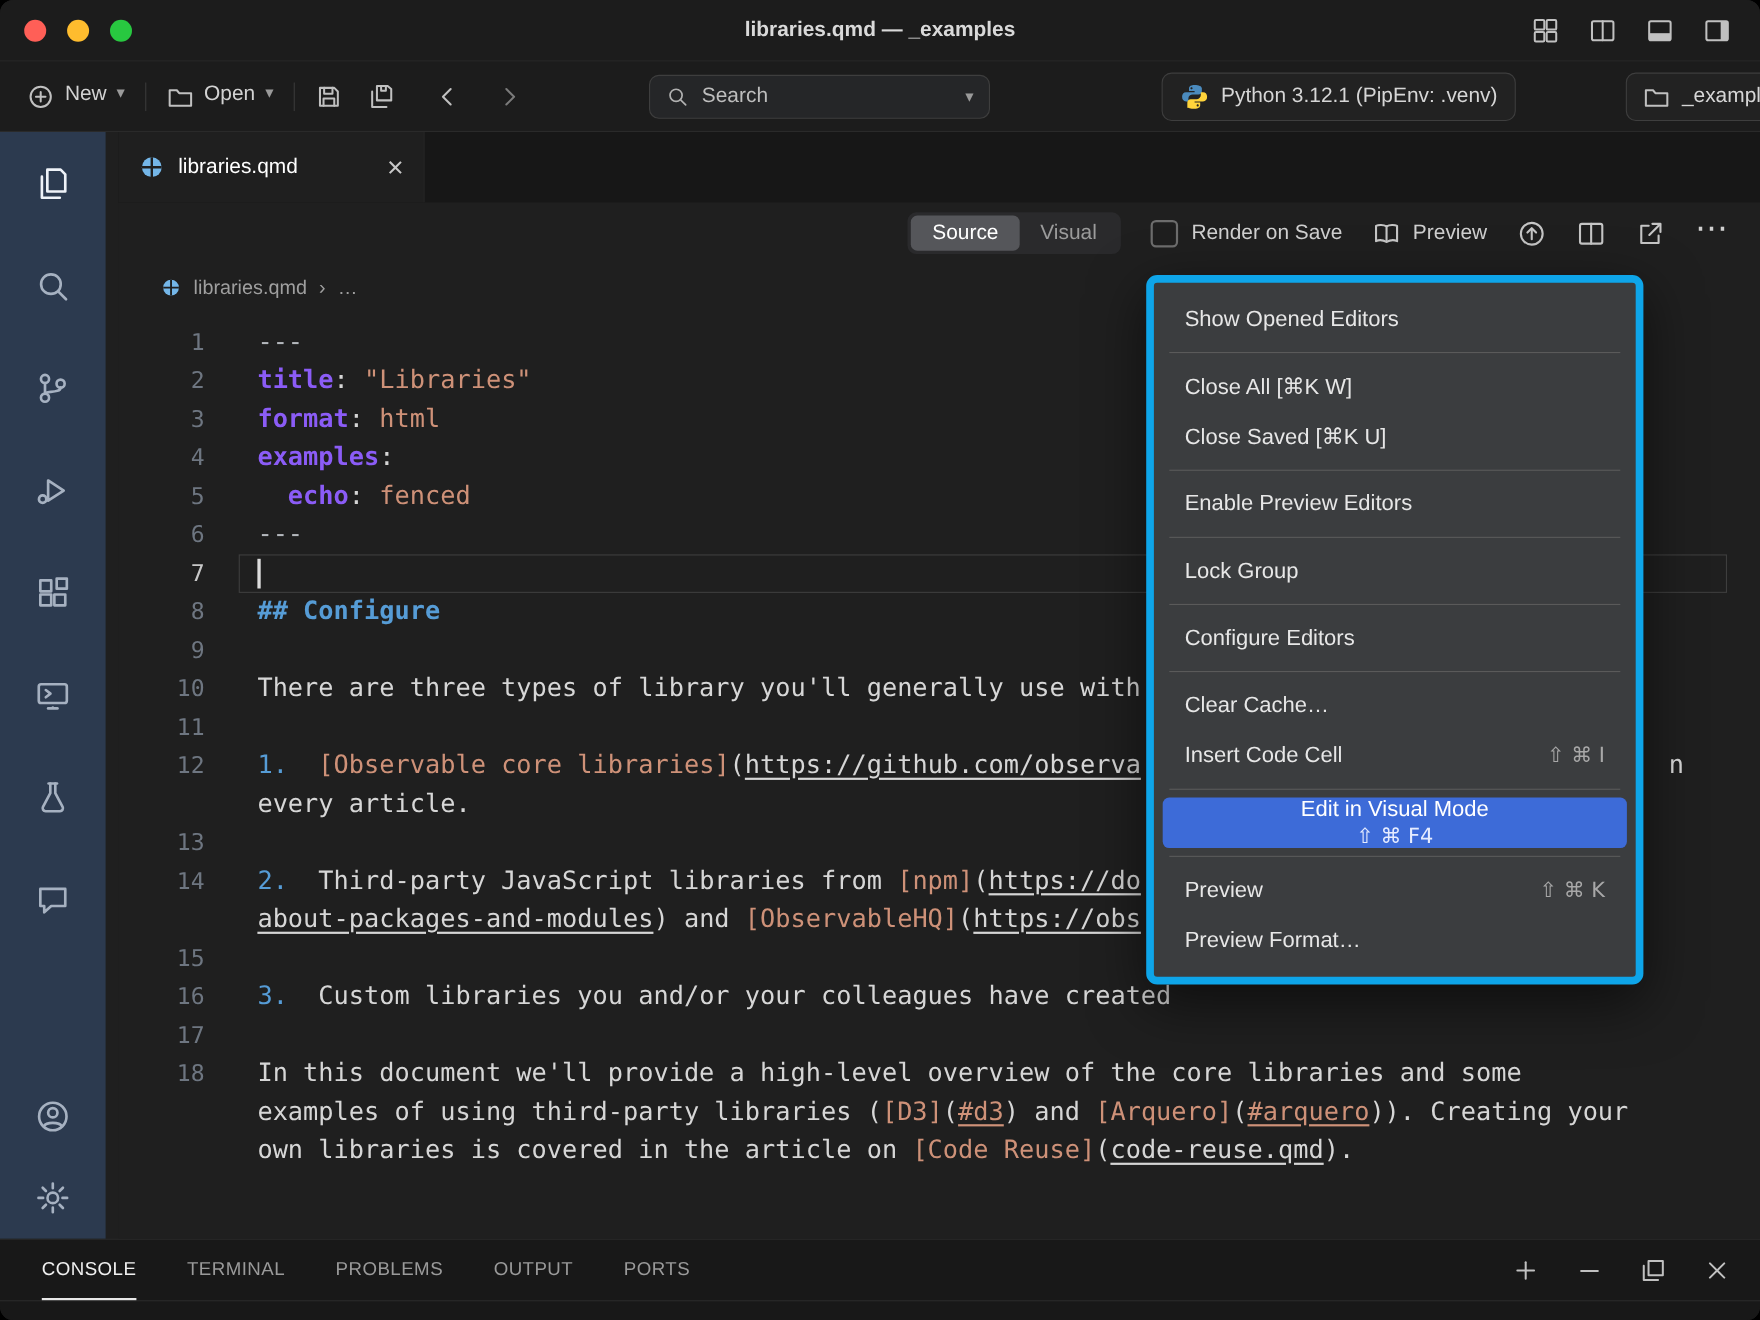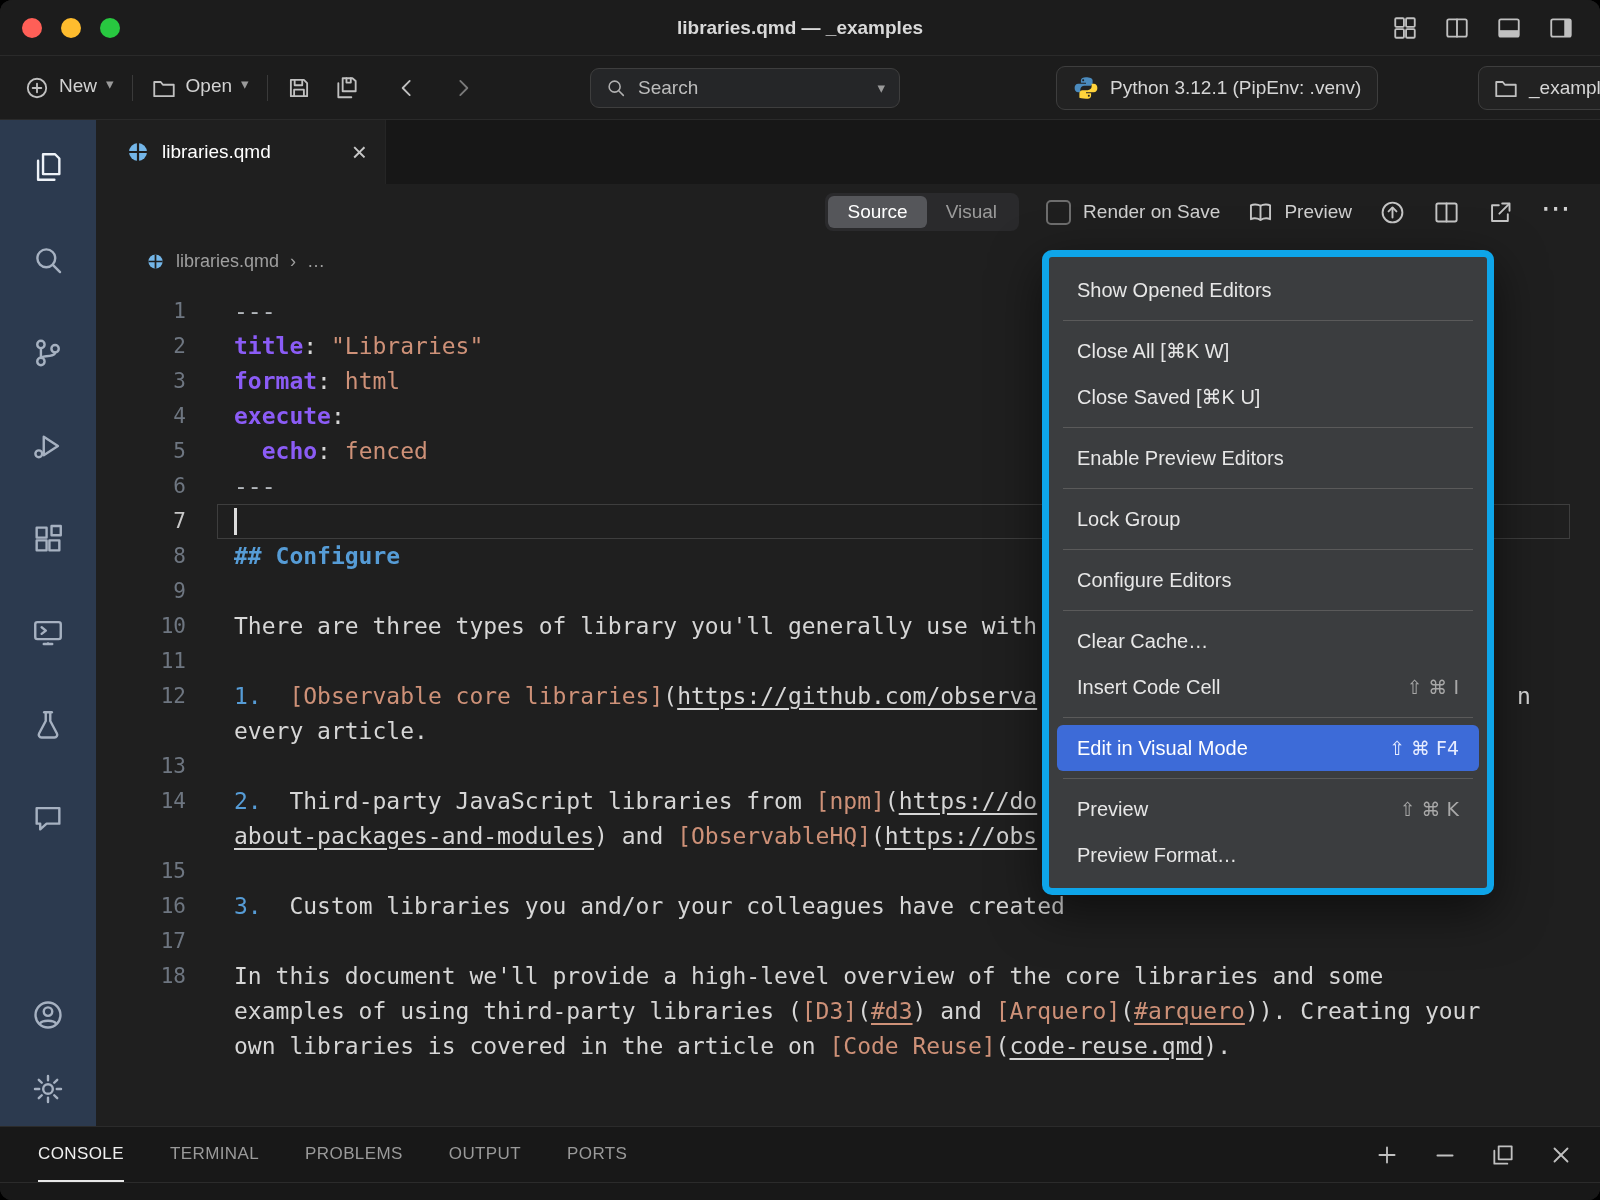--- a/index.html
+++ b/index.html
@@ -91,21 +91,21 @@
   .seg-url   { color:#d6d6d6; text-decoration:underline; text-underline-offset:4px; }
   .seg-urlo  { color:#ce9178; text-decoration:underline; text-underline-offset:4px; }
 
   
   .context-menu { position:absolute; left:1042px; top:250px; width:452px; background:#3b3d3f;
                   border:7px solid #0ea5e9; border-radius:10px; padding:10px 0;
                   box-shadow:0 16px 50px rgba(0,0,0,.55); z-index:20; }
   .menu-item { height:46px; display:flex; align-items:center; justify-content:space-between;
                margin:0 8px; padding:0 20px; border-radius:6px; font-size:20px; color:#e7e7e7; }
   .menu-item .shortcut { color:#a8a8a8; font-size:19px; font-family:"DejaVu Sans",sans-serif; }
-  .menu-item.active { background:#3d6bd8; color:#fff; }
+  .menu-item.active { background:#3d6bd8; color:#fff;flex-direction:column; }
   .menu-item.active .shortcut { color:#e6ecff; }
   .menu-sep { height:1px; background:#5a5a5a; margin:7px 14px; }
 
   
   .panelbar { height:56px; background:#181818; border-top:1px solid #2b2b2b;
               display:flex; align-items:stretch; padding:0 26px 0 38px; }
   .panel-tabs { display:flex; gap:46px; }
   .panel-tab { font-size:17px; letter-spacing:.4px; color:#9a9a9a; display:flex; align-items:center;
                border-bottom:2.5px solid transparent; }
   .panel-tab.active { color:#f0f0f0; border-bottom-color:#e7e7e7; }
@@ -380,21 +380,21 @@
         </span>
         <span>libraries.qmd</span>
         <span>›</span>
         <span>…</span>
       </div>
 
       <div class="code">
           <div class="code-row"><div class="gutter">1</div><div class="code-text"><span class="seg-delim">---</span></div></div>
           <div class="code-row"><div class="gutter">2</div><div class="code-text"><span class="seg-key">title</span><span class="seg-plain">: </span><span class="seg-str">"Libraries"</span></div></div>
           <div class="code-row"><div class="gutter">3</div><div class="code-text"><span class="seg-key">format</span><span class="seg-plain">: </span><span class="seg-str">html</span></div></div>
-          <div class="code-row"><div class="gutter">4</div><div class="code-text"><span class="seg-key">execute</span><span class="seg-plain">:</span></div></div>
+          <div class="code-row"><div class="gutter">4</div><div class="code-text"><span class="seg-key">examples</span><span class="seg-plain">:</span></div></div>
           <div class="code-row"><div class="gutter">5</div><div class="code-text"><span class="seg-plain">  </span><span class="seg-key">echo</span><span class="seg-plain">: </span><span class="seg-str">fenced</span></div></div>
           <div class="code-row"><div class="gutter">6</div><div class="code-text"><span class="seg-delim">---</span></div></div>
           <div class="code-row current"><div class="gutter">7</div><div class="code-text"><span class="cursor"></span></div></div>
           <div class="code-row"><div class="gutter">8</div><div class="code-text"><span class="seg-head">## Configure</span></div></div>
           <div class="code-row"><div class="gutter">9</div><div class="code-text"></div></div>
           <div class="code-row"><div class="gutter">10</div><div class="code-text"><span class="seg-plain">There are three types of library you'll generally use with</span></div></div>
           <div class="code-row"><div class="gutter">11</div><div class="code-text"></div></div>
           <div class="code-row"><div class="gutter">12</div><div class="code-text"><span class="seg-num">1.</span><span class="seg-plain">  </span><span class="seg-link">[Observable core libraries]</span><span class="seg-plain">(</span><span class="seg-url">https://github.com/observa</span><span class="seg-plain tail">n</span></div></div>
           <div class="code-row"><div class="gutter"></div><div class="code-text"><span class="seg-plain">every article.</span></div></div>
           <div class="code-row"><div class="gutter">13</div><div class="code-text"></div></div>

